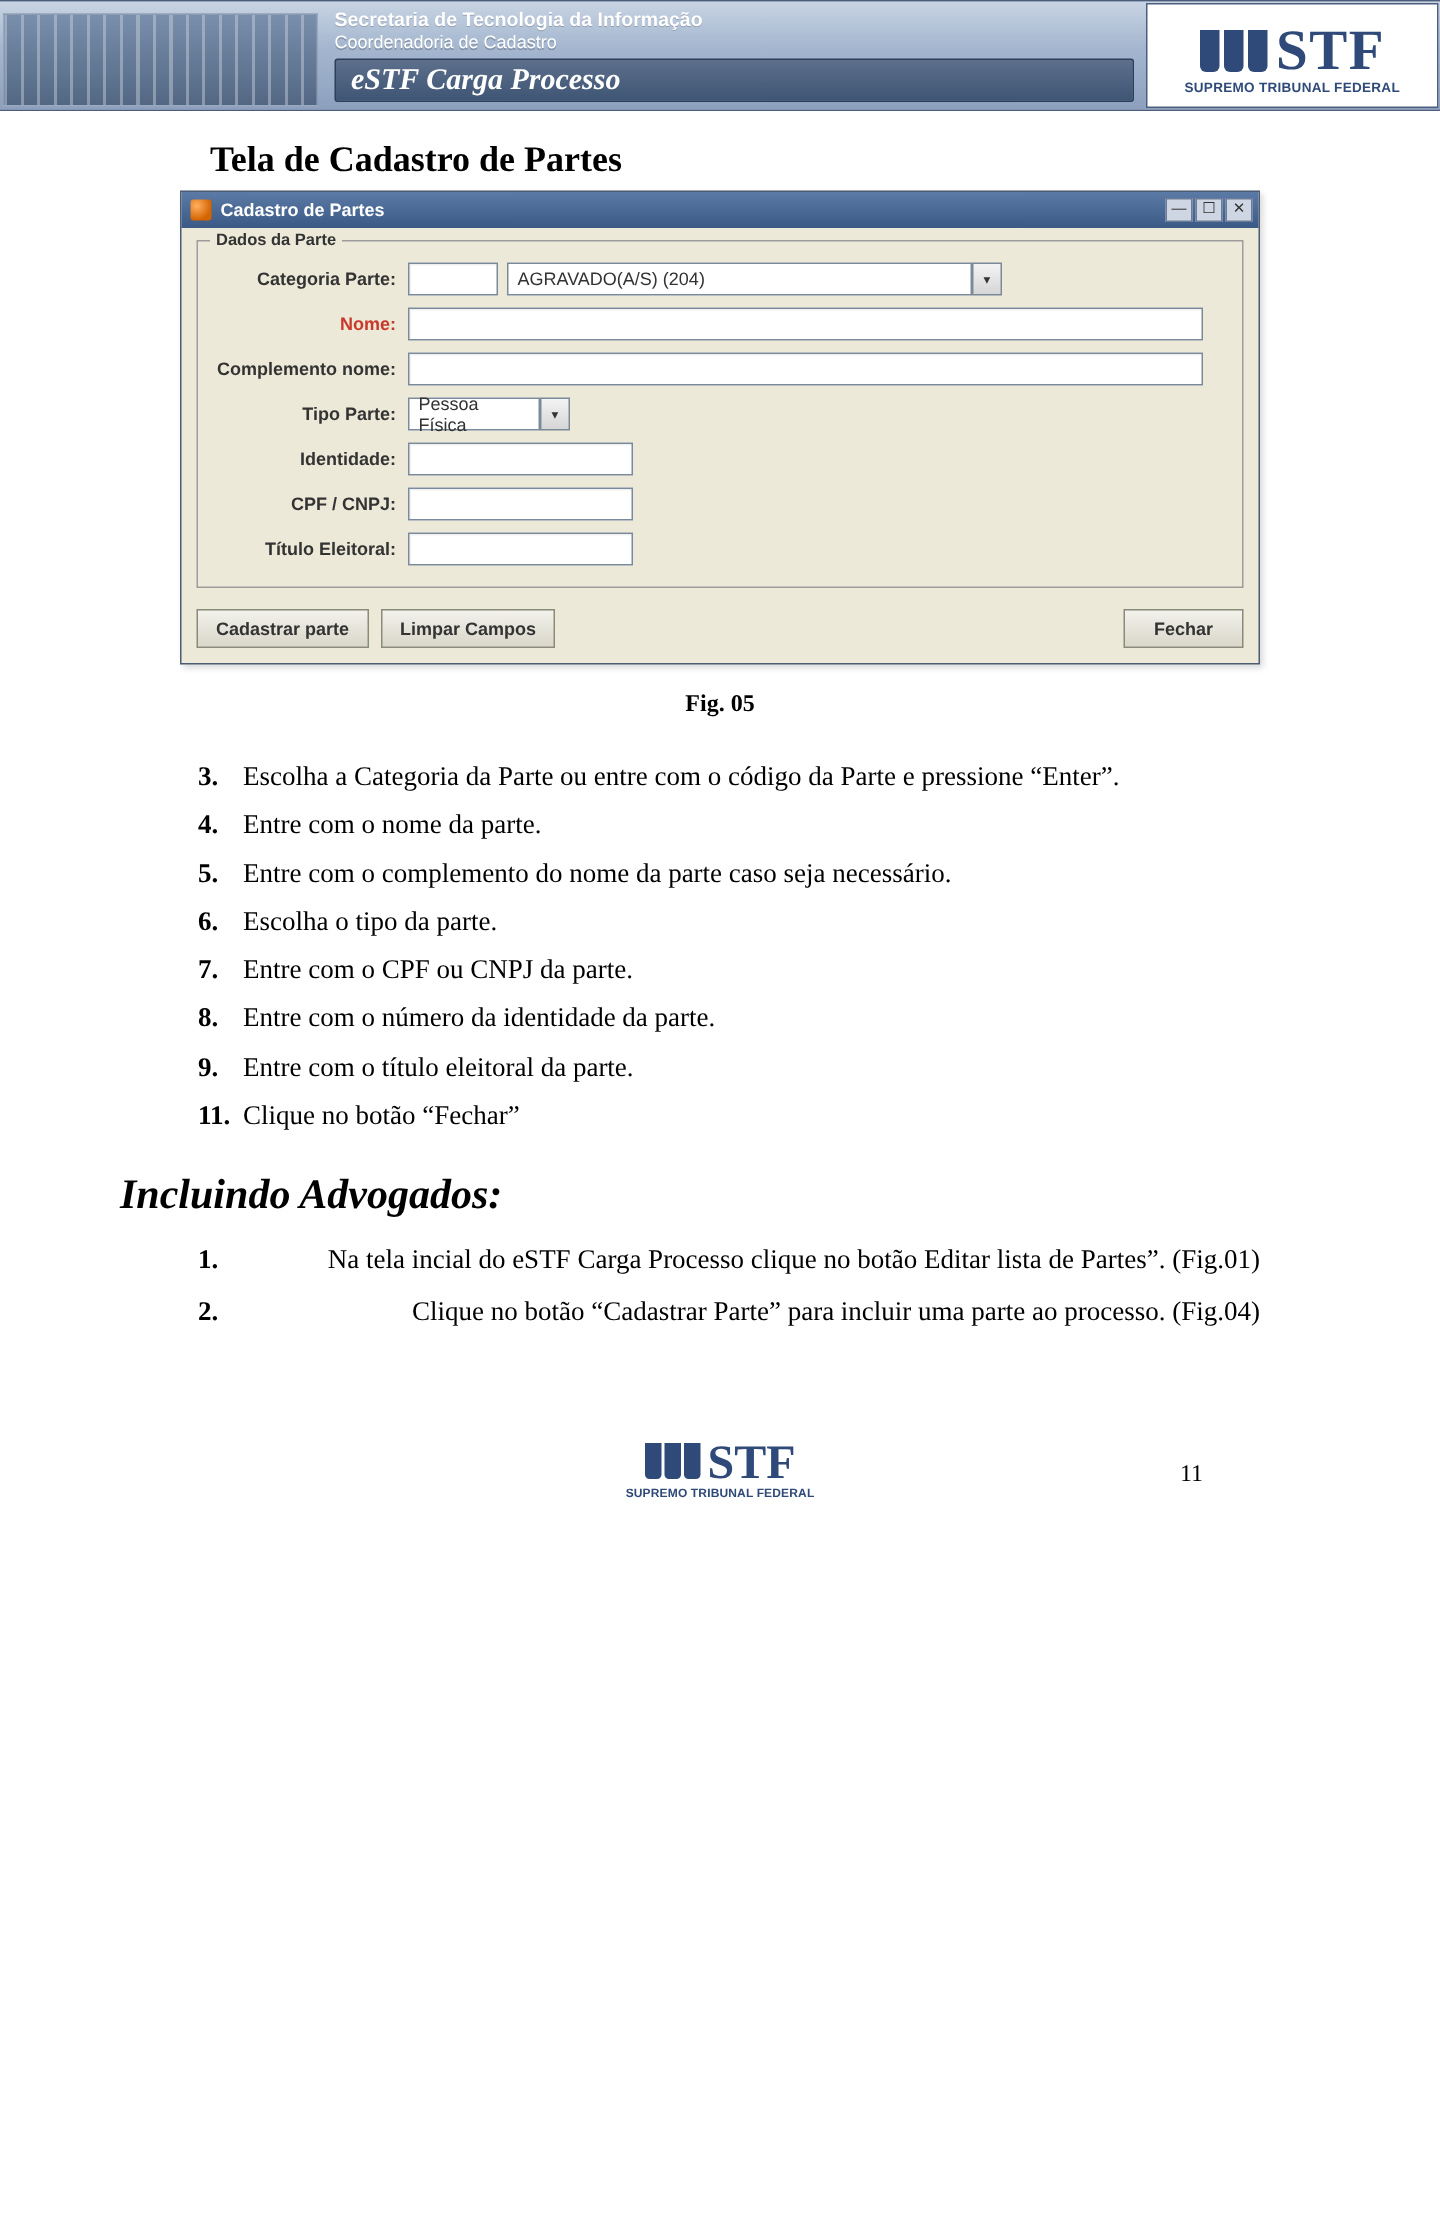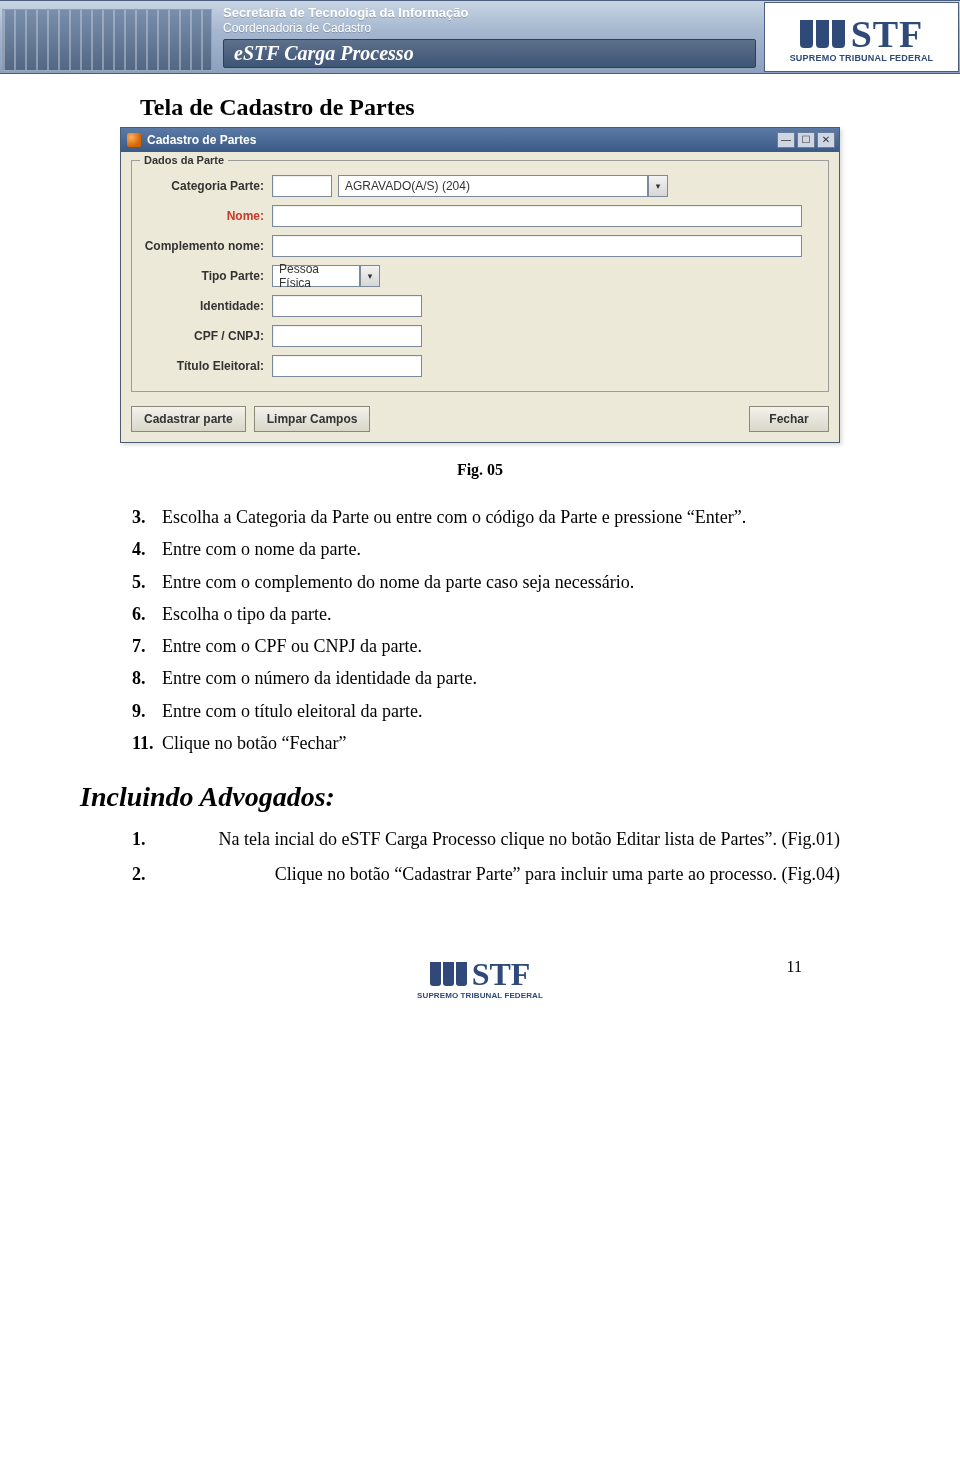--- a/index.html
+++ b/index.html
@@ -212,21 +212,21 @@
     gap: 30px;
     position:relative;
   }
   .footer .stf-block{
     display:flex;flex-direction:column;align-items:center;
   }
   .footer .page-num{
     font-family:"Times New Roman", serif;
     font-size:16px;
     position:absolute;
-    right:78px; top:2px;
+    right:78px; top:18px;
   }
   .footer .stf-logo2 { display:flex; align-items:center; gap:5px;}
   .footer .stf-bars2 { display:flex; gap:2px; }
   .footer .stf-bar2 { width:11px; height:24px; background:#2f4a79; border-radius:0 0 3px 3px; }
   .footer .stf-text2 { font-size:32px; font-weight:bold; font-family:"Times New Roman", serif; color:#2f4a79;}
   .footer .stf-sub2 { font-size:8px; font-weight:bold; color:#2f4a79; letter-spacing:0.1px; margin-top:-2px;}
 </style>
 </head>
 <body>
 

